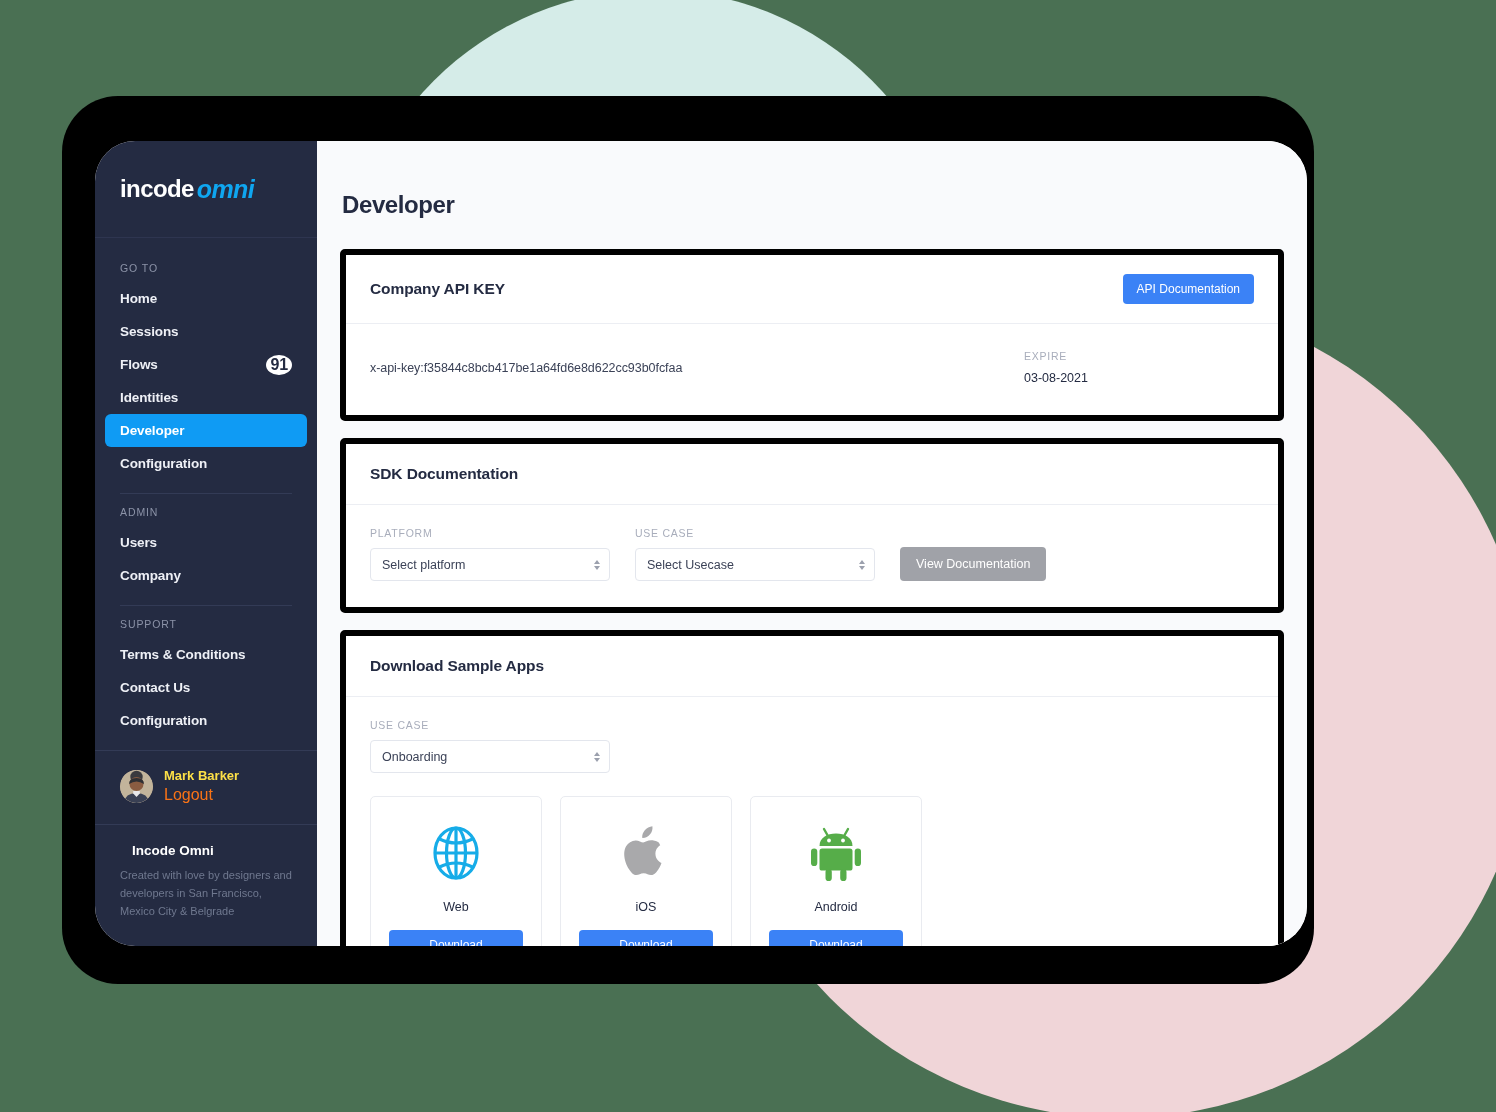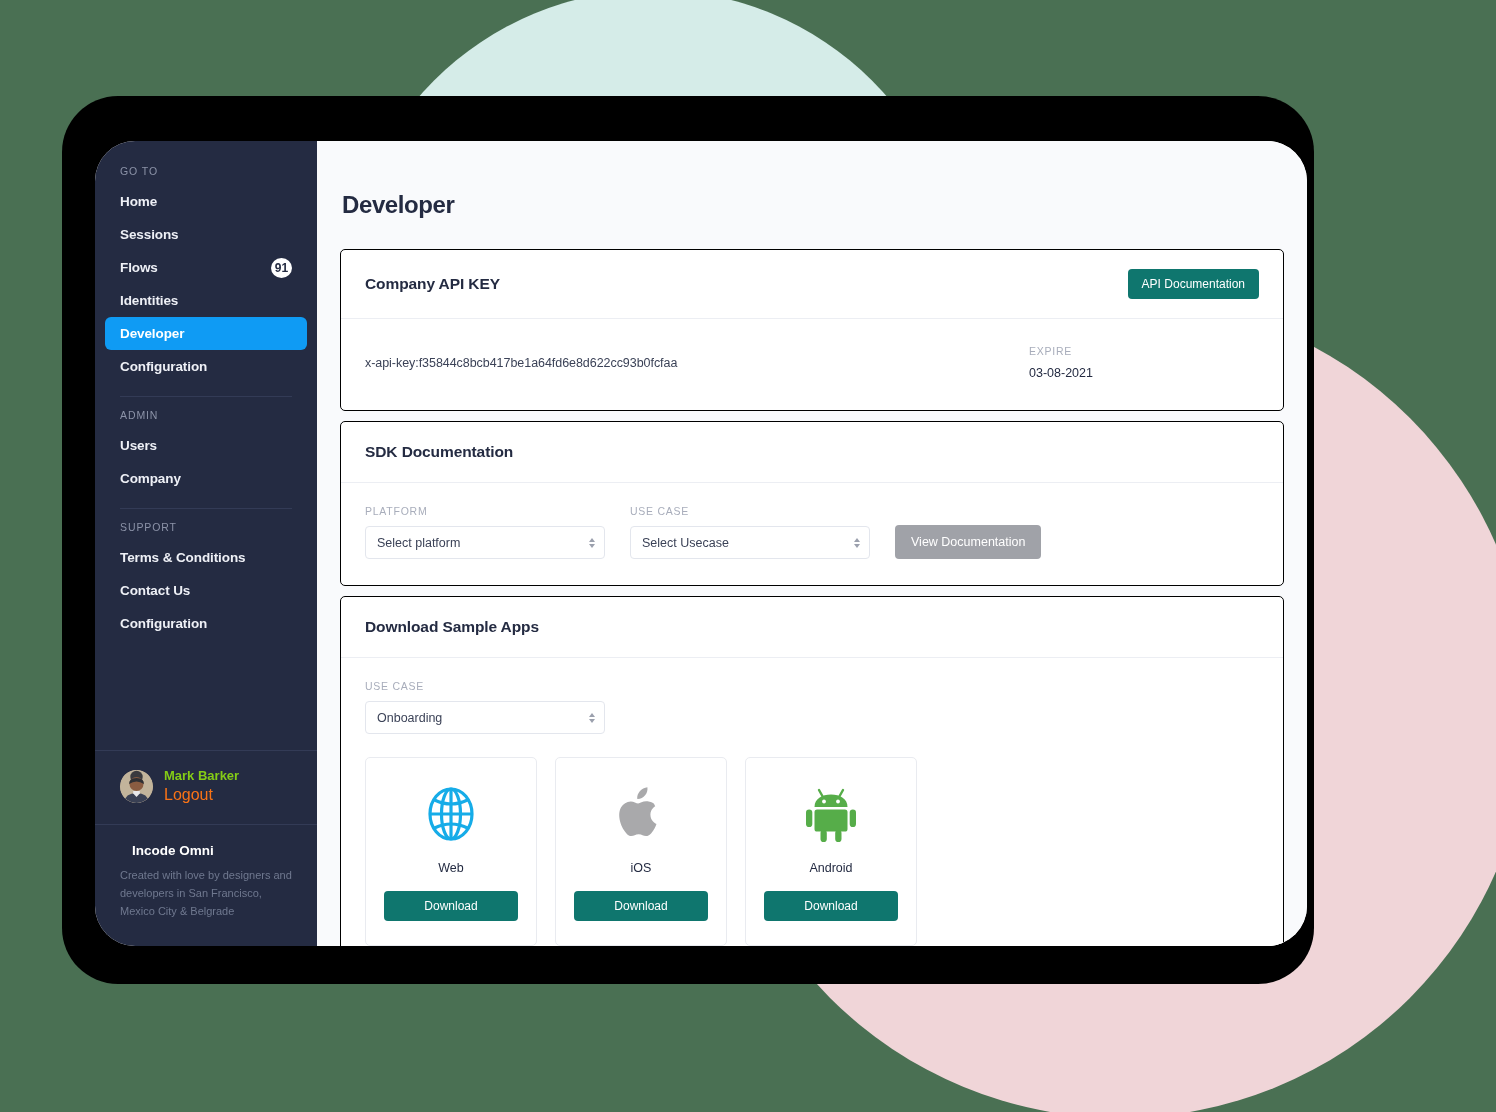--- a/index.html
+++ b/index.html
@@ -112,21 +112,21 @@
     cursor: pointer;
   }
   .nav-item + .nav-item { margin-top: 0px; }
   .nav-item.active { background: #0f9bf4; color: #ffffff; }
 
   .nav-badge {
     min-width: 20px; height: 20px;
     border-radius: 50%;
     background: #ffffff;
     color: #242b42;
-    font-size: 12px;
+    font-size: 16px;
     font-weight: 700;
     display: flex; align-items: center; justify-content: center;
     padding: 0 4px;
   }
 
   .nav-divider {
     height: 1px;
     background: #333b56;
     margin: 13px 25px 4px 25px;
   }
@@ -143,21 +143,21 @@
   }
   .avatar {
     width: 33px; height: 33px;
     border-radius: 50%;
     overflow: hidden;
     flex: 0 0 33px;
     background: #b6a58f;
     position: relative;
   }
   .avatar svg { display: block; }
-  .user-name { font-size: 13px; font-weight: 700; color: #84cc16; line-height: 1.35; }
+  .user-name { font-size: 13px; font-weight: 700; color: #fde047; line-height: 1.35; }
   .user-logout { font-size: 16px; color: #f97316; line-height: 1.4; }
 
   .footer-block { padding: 18px 25px 26px 25px; }
   .footer-title { font-size: 13.5px; font-weight: 700; color: #ffffff; margin-bottom: 8px; padding-left: 12px; }
   .footer-text  { font-size: 11px; color: #6f788f; line-height: 1.65; }
 
   
   #main {
     flex: 1 1 auto;
     background: #f9fafc;
@@ -169,42 +169,42 @@
     font-size: 24px;
     font-weight: 700;
     color: #242b42;
     letter-spacing: -0.4px;
     padding: 50px 0 0 2px;
     height: 108px;
   }
 
   .card {
     background: #ffffff;
-    border: 1px solid #000000;
+    border: 6px solid #000000;
     border-radius: 5px;
-    margin-bottom: 10px;
+    margin-bottom: 17px;
   }
   .card-head {
     padding: 19px 24px;
     display: flex;
     align-items: center;
     justify-content: space-between;
     border-bottom: 1px solid #eceef3;
     min-height: 61px;
   }
   .card-title {
     font-size: 15.5px;
     font-weight: 700;
     color: #242b42;
     letter-spacing: -0.1px;
   }
   .card-body { padding: 22px 24px 26px 24px; }
 
   .btn-green {
-    background: #0f766e;
+    background: #3b82f6;
     color: #ffffff;
     border: none;
     border-radius: 4px;
     font-size: 12px;
     font-weight: 400;
     font-family: "Liberation Sans", sans-serif;
     padding: 9px 14px;
     cursor: pointer;
     line-height: 1;
   }
@@ -300,20 +300,24 @@
   <div id="teal-blob"></div>
   <div id="pink-blob"></div>
 </div>
 
 <div id="device-shadow"></div>
 
 <div id="device-frame">
 
   <aside id="sidebar">
 
+    <div class="brand">
+      <span class="brand-incode">incode</span>
+        <span class="brand-omni">omni</span>
+    </div>
 
     <div class="nav-section">
       <div class="nav-heading">GO TO</div>
 
       <div class="nav-item">
         <span>Home</span>
       </div>
       <div class="nav-item">
         <span>Sessions</span>
       </div>

